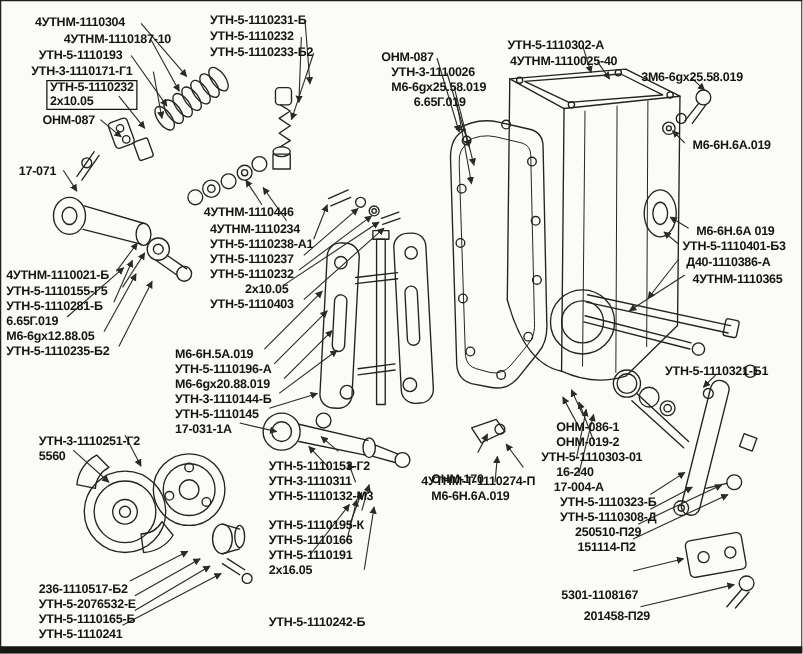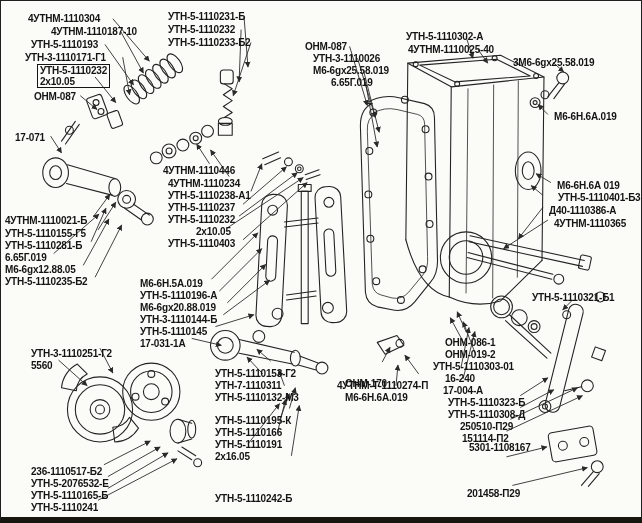--- a/index.html
+++ b/index.html
@@ -338,34 +338,34 @@
       <div class="part-label" style="left: 167px; top: 213px;">УТН-5-1110232</div>
       <div class="part-label" style="left: 195px; top: 225px;">2х10.05</div>
       <div class="part-label" style="left: 167px; top: 237px;">УТН-5-1110403</div>
       <div class="part-label" style="left: 4px; top: 214px;">4УТНМ-1110021-Б</div>
       <div class="part-label" style="left: 4px; top: 227px;">УТН-5-1110155-Г5</div>
       <div class="part-label" style="left: 4px; top: 239px;">УТН-5-1110281-Б</div>
       <div class="part-label" style="left: 4px; top: 251px;">6.65Г.019</div>
       <div class="part-label" style="left: 4px; top: 263px;">М6-6gх12.88.05</div>
       <div class="part-label" style="left: 4px; top: 275px;">УТН-5-1110235-Б2</div>
       <div class="part-label" style="left: 556px; top: 179px;">М6-6Н.6А 019</div>
-      <div class="part-label" style="left: 545px; top: 191px; margin-left: 12px;">УТН-5-1110401-Б3</div>
+      <div class="part-label" style="left: 545px; top: 191px;">УТН-5-1110401-Б3</div>
       <div class="part-label" style="left: 548px; top: 204px;">Д40-1110386-А</div>
       <div class="part-label" style="left: 553px; top: 217px;">4УТНМ-1110365</div>
       <div class="part-label" style="left: 531px; top: 291px;">УТН-5-1110321-Б1</div>
       <div class="part-label" style="left: 139px; top: 277px;">М6-6Н.5А.019</div>
       <div class="part-label" style="left: 139px; top: 289px;">УТН-5-1110196-А</div>
       <div class="part-label" style="left: 139px; top: 301px;">М6-6gх20.88.019</div>
       <div class="part-label" style="left: 139px; top: 313px; text-align: right;">УТН-3-1110144-Б</div>
       <div class="part-label" style="left: 139px; top: 325px;">УТН-5-1110145</div>
       <div class="part-label" style="left: 139px; top: 337px;">17-031-1А</div>
       <div class="part-label" style="left: 30px; top: 347px;">УТН-3-1110251-Г2</div>
       <div class="part-label" style="left: 30px; top: 359px;">5560</div>
       <div class="part-label" style="left: 214px; top: 367px;">УТН-5-1110153-Г2</div>
-      <div class="part-label" style="left: 214px; top: 379px;">УТН-7-1110311</div>
+      <div class="part-label" style="left: 214px; top: 379px;">УТН-3-1110311</div>
       <div class="part-label" style="left: 214px; top: 391px;">УТН-5-1110132-М3</div>
       <div class="part-label" style="left: 344px; top: 377px;">ОНМ-170</div>
       <div class="part-label" style="left: 336px; top: 379px;">4УТНМ-Т-1110274-П</div>
       <div class="part-label" style="left: 344px; top: 391px;">М6-6Н.6А.019</div>
       <div class="part-label" style="left: 444px; top: 336px;">ОНМ-086-1</div>
       <div class="part-label" style="left: 444px; top: 348px;">ОНМ-019-2</div>
       <div class="part-label" style="left: 432px; top: 360px;">УТН-5-1110303-01</div>
       <div class="part-label" style="left: 444px; top: 372px;">16-240</div>
       <div class="part-label" style="left: 442px; top: 384px;">17-004-А</div>
       <div class="part-label" style="left: 447px; top: 396px;">УТН-5-1110323-Б</div>
@@ -374,17 +374,17 @@
       <div class="part-label" style="left: 461px; top: 432px;">151114-П2</div>
       <div class="part-label" style="left: 214px; top: 414px;">УТН-5-1110195-К</div>
       <div class="part-label" style="left: 214px; top: 426px;">УТН-5-1110166</div>
       <div class="part-label" style="left: 214px; top: 438px;">УТН-5-1110191</div>
       <div class="part-label" style="left: 214px; top: 450px;">2х16.05</div>
       <div class="part-label" style="left: 214px; top: 458px; margin-top: 34px;">УТН-5-1110242-Б</div>
       <div class="part-label" style="left: 30px; top: 465px;">236-1110517-Б2</div>
       <div class="part-label" style="left: 30px; top: 477px;">УТН-5-2076532-Е</div>
       <div class="part-label" style="left: 30px; top: 489px;">УТН-5-1110165-Б</div>
       <div class="part-label" style="left: 30px; top: 501px;">УТН-5-1110241</div>
-      <div class="part-label" style="left: 448px; top: 441px; margin-left: 20px;">5301-1108167</div>
+      <div class="part-label" style="left: 448px; top: 470px;">5301-1108167</div>
       <div class="part-label" style="left: 466px; top: 487px;">201458-П29</div>
     </div>
 
 </div>
 
 </body></html>

